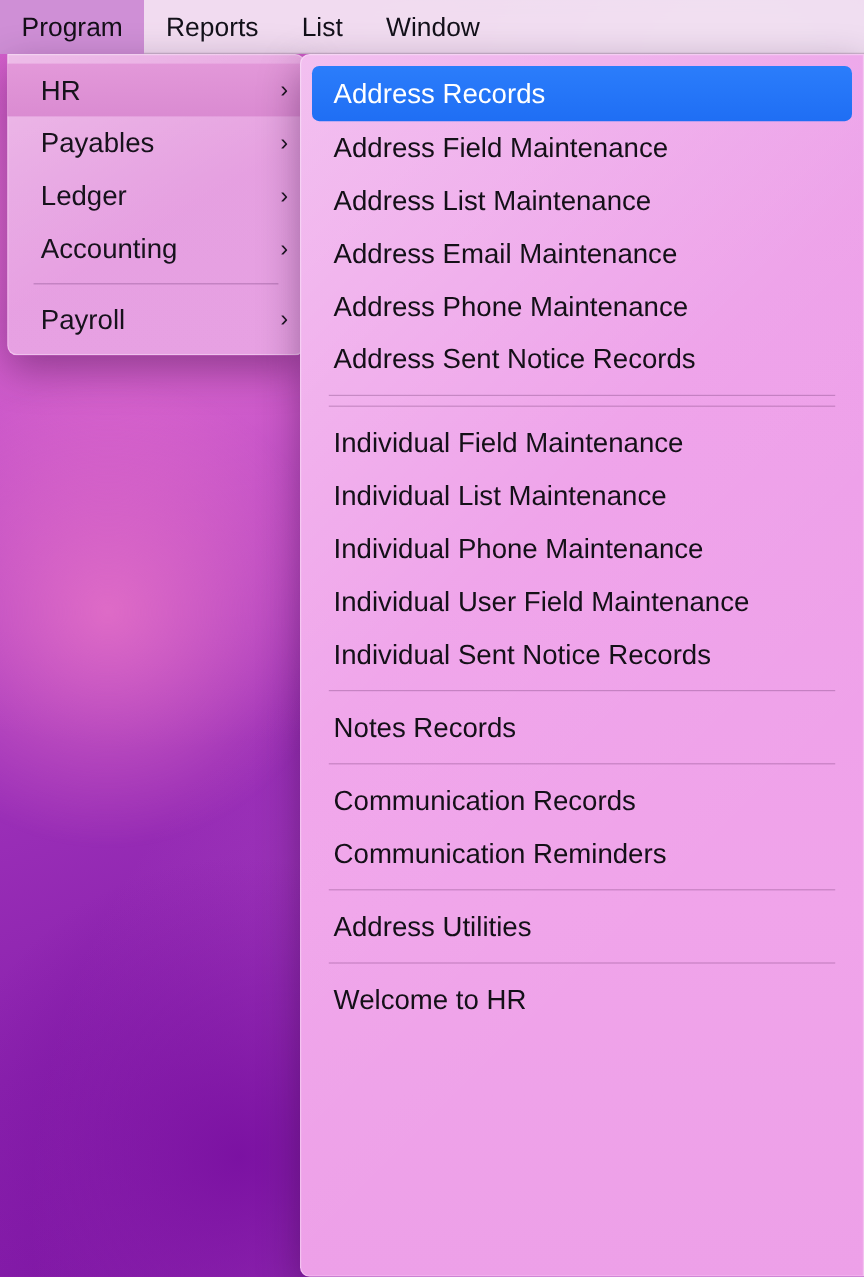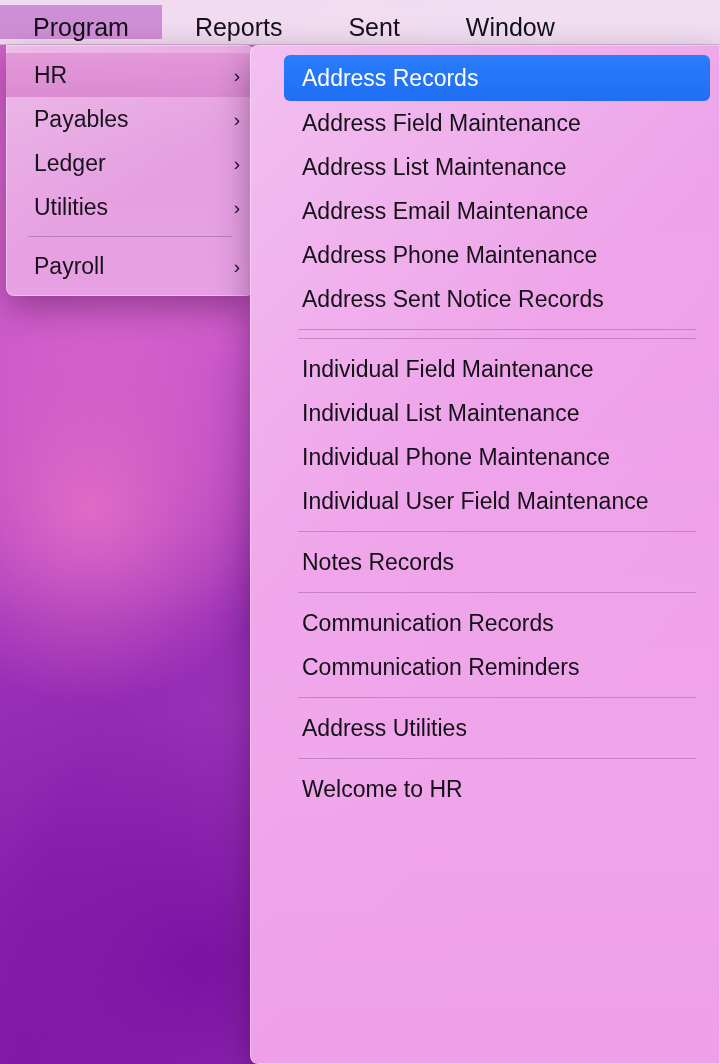--- a/index.html
+++ b/index.html
@@ -53,24 +53,24 @@
     height: 45px;
     background: rgba(246, 240, 246, 0.86);
     backdrop-filter: blur(10px);
     display: flex;
     align-items: center;
     box-sizing: border-box;
     border-bottom: 1px solid rgba(140,110,140,0.35);
     z-index: 40;
   }
   .menubar-item {
-    font-size: 25px;
+    font-size: 22px;
     color: #13111a;
-    padding: 0 33px;
-    height: 34px;
+    padding: 0 18px;
+    height: 45px;
     line-height: 45px;
     white-space: nowrap;
     cursor: default;
   }
   .menubar-item.active {
     background: #cf8fd6;
     color: #140f18;
   }
 
   
@@ -97,21 +97,20 @@
     left: 250px;
     top: 45px;
     width: 470px;
     background:
       linear-gradient(135deg, rgba(255,255,255,0.35) 0%, rgba(255,255,255,0.05) 40%, rgba(255,255,255,0.0) 70%),
       linear-gradient(180deg, #ec9ee8 0%, #ee9fe9 35%, #f0a4ea 70%, #eda0e8 100%);
     border-radius: 8px 0 0 8px;
     padding-top: 10px;
     padding-bottom: 10px;
     height: 1019px;
-    padding-left: 24px;
   }
 
   .menu-row {
     display: flex;
     align-items: center;
     justify-content: space-between;
     height: 44px;
     padding: 0 14px 0 28px;
     font-size: 23px;
     color: #17121c;
@@ -175,21 +174,21 @@
 <div id="desktop">
   <div id="desktop-glow-left"></div>
   <div id="desktop-glow-bottom"></div>
 </div>
 
 <div id="window-edge"></div>
 
 <div id="menubar">
   <div class="menubar-item active">Program</div>
   <div class="menubar-item">Reports</div>
-  <div class="menubar-item">Sent</div>
+  <div class="menubar-item">List</div>
   <div class="menubar-item">Window</div>
 </div>
 
 <div class="menu-panel" id="program-menu">
 
   <div class="menu-row highlight">
     <span>HR</span>
     <span class="chevron">›</span>
   </div>
 
@@ -197,21 +196,21 @@
     <span>Payables</span>
     <span class="chevron">›</span>
   </div>
 
   <div class="menu-row">
     <span>Ledger</span>
     <span class="chevron">›</span>
   </div>
 
   <div class="menu-row">
-    <span>Utilities</span>
+    <span>Accounting</span>
     <span class="chevron">›</span>
   </div>
 
   <div class="menu-sep"></div>
 
   <div class="menu-row">
     <span>Payroll</span>
     <span class="chevron">›</span>
   </div>
 
@@ -228,20 +227,21 @@
 
   <div class="sub-sep"></div>
 
 
   <div class="sub-sep"></div>
 
   <div class="sub-row">Individual Field Maintenance</div>
   <div class="sub-row">Individual List Maintenance</div>
   <div class="sub-row">Individual Phone Maintenance</div>
   <div class="sub-row">Individual User Field Maintenance</div>
+  <div class="sub-row">Individual Sent Notice Records</div>
 
   <div class="sub-sep"></div>
 
   <div class="sub-row">Notes Records</div>
 
   <div class="sub-sep"></div>
 
   <div class="sub-row">Communication Records</div>
   <div class="sub-row">Communication Reminders</div>
 

